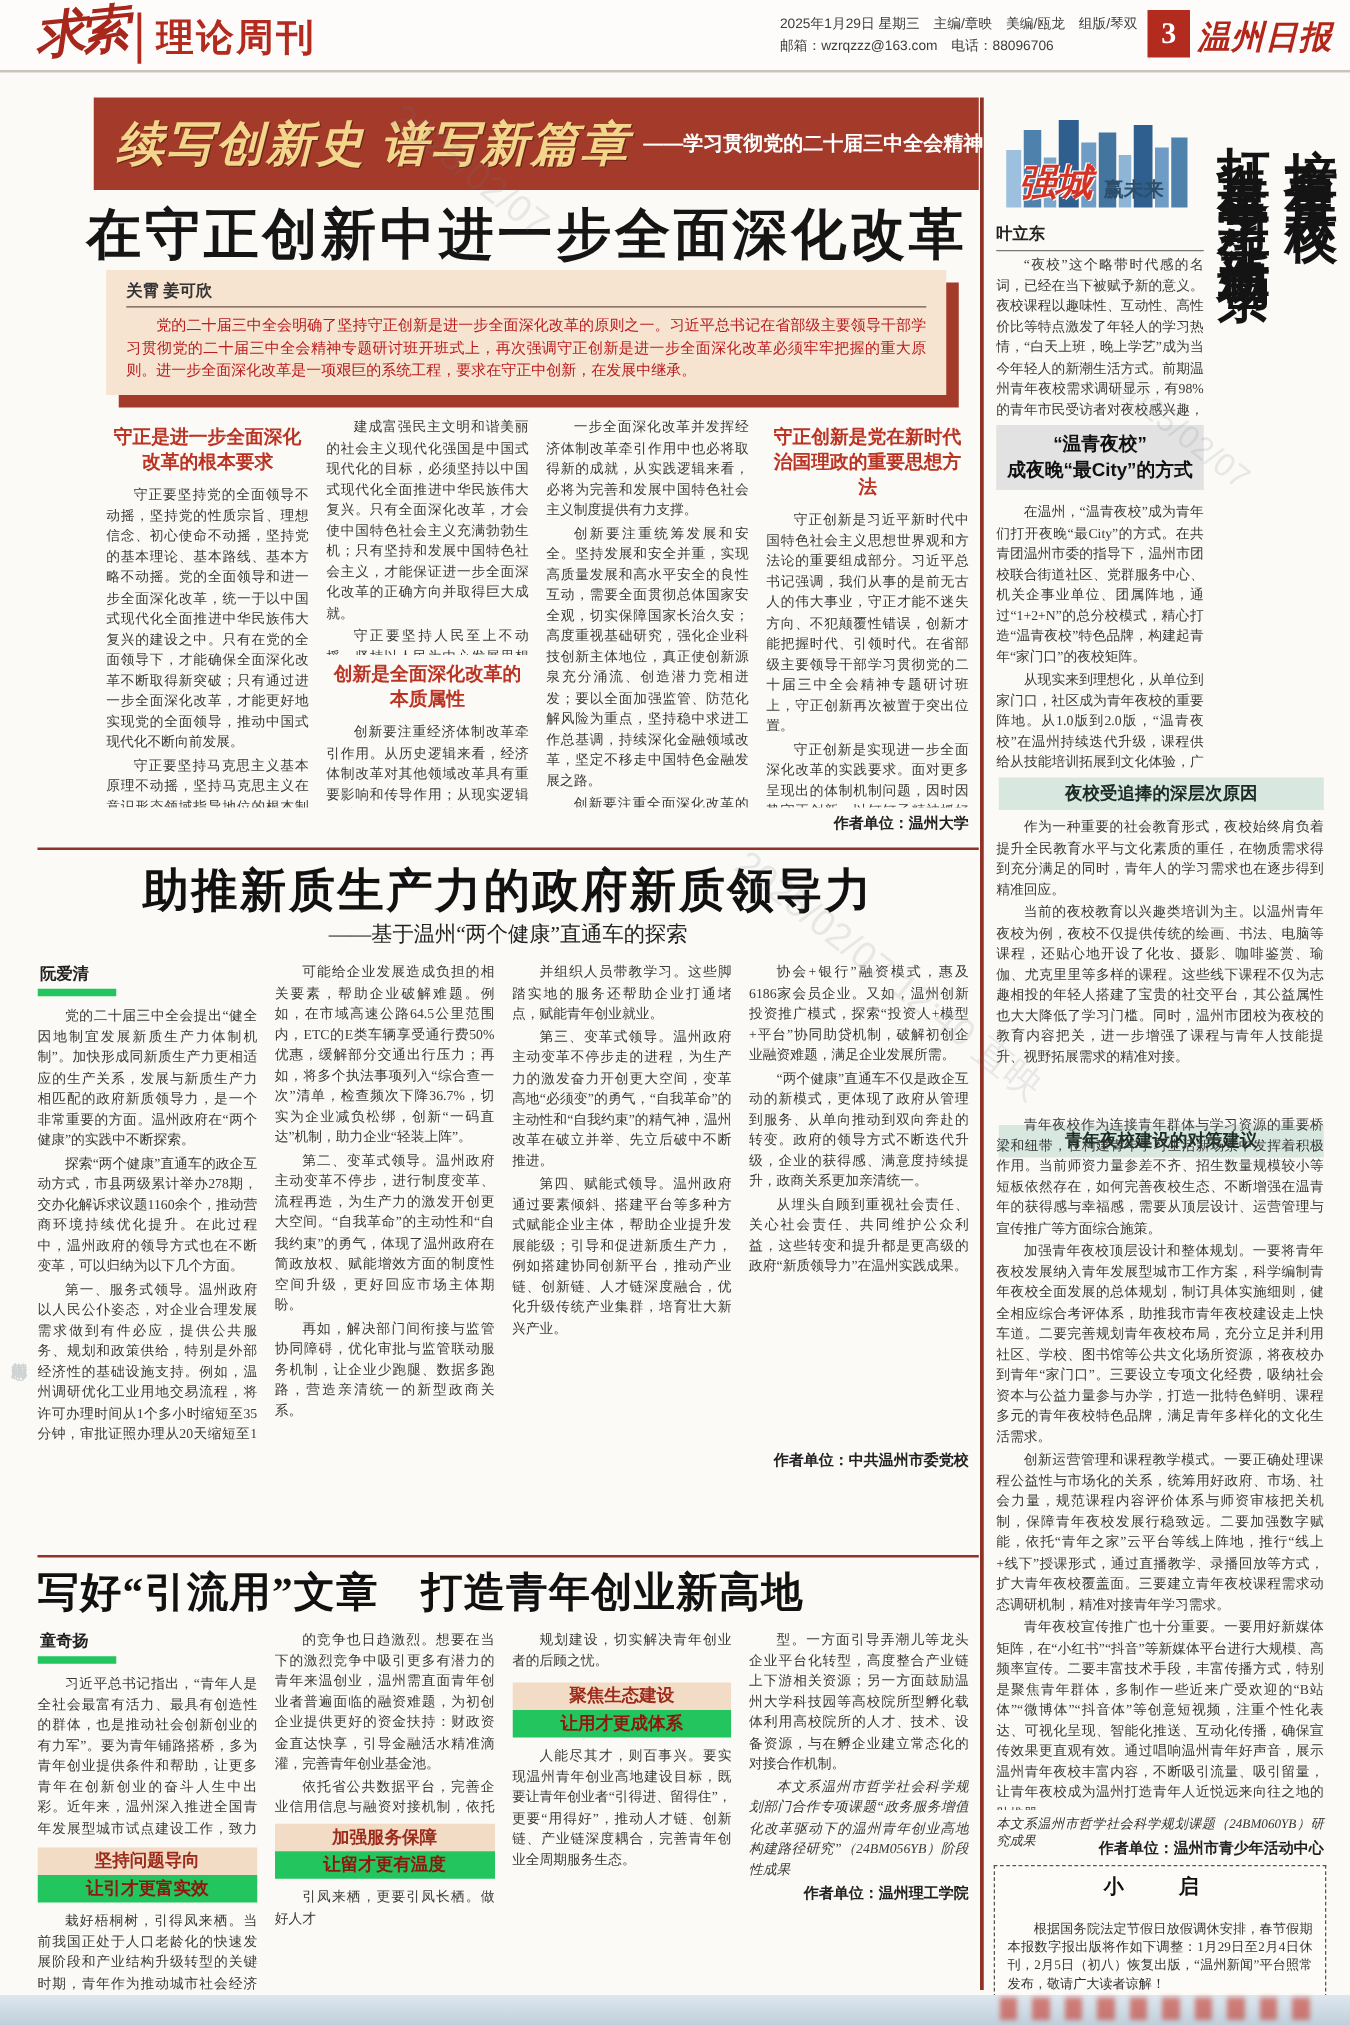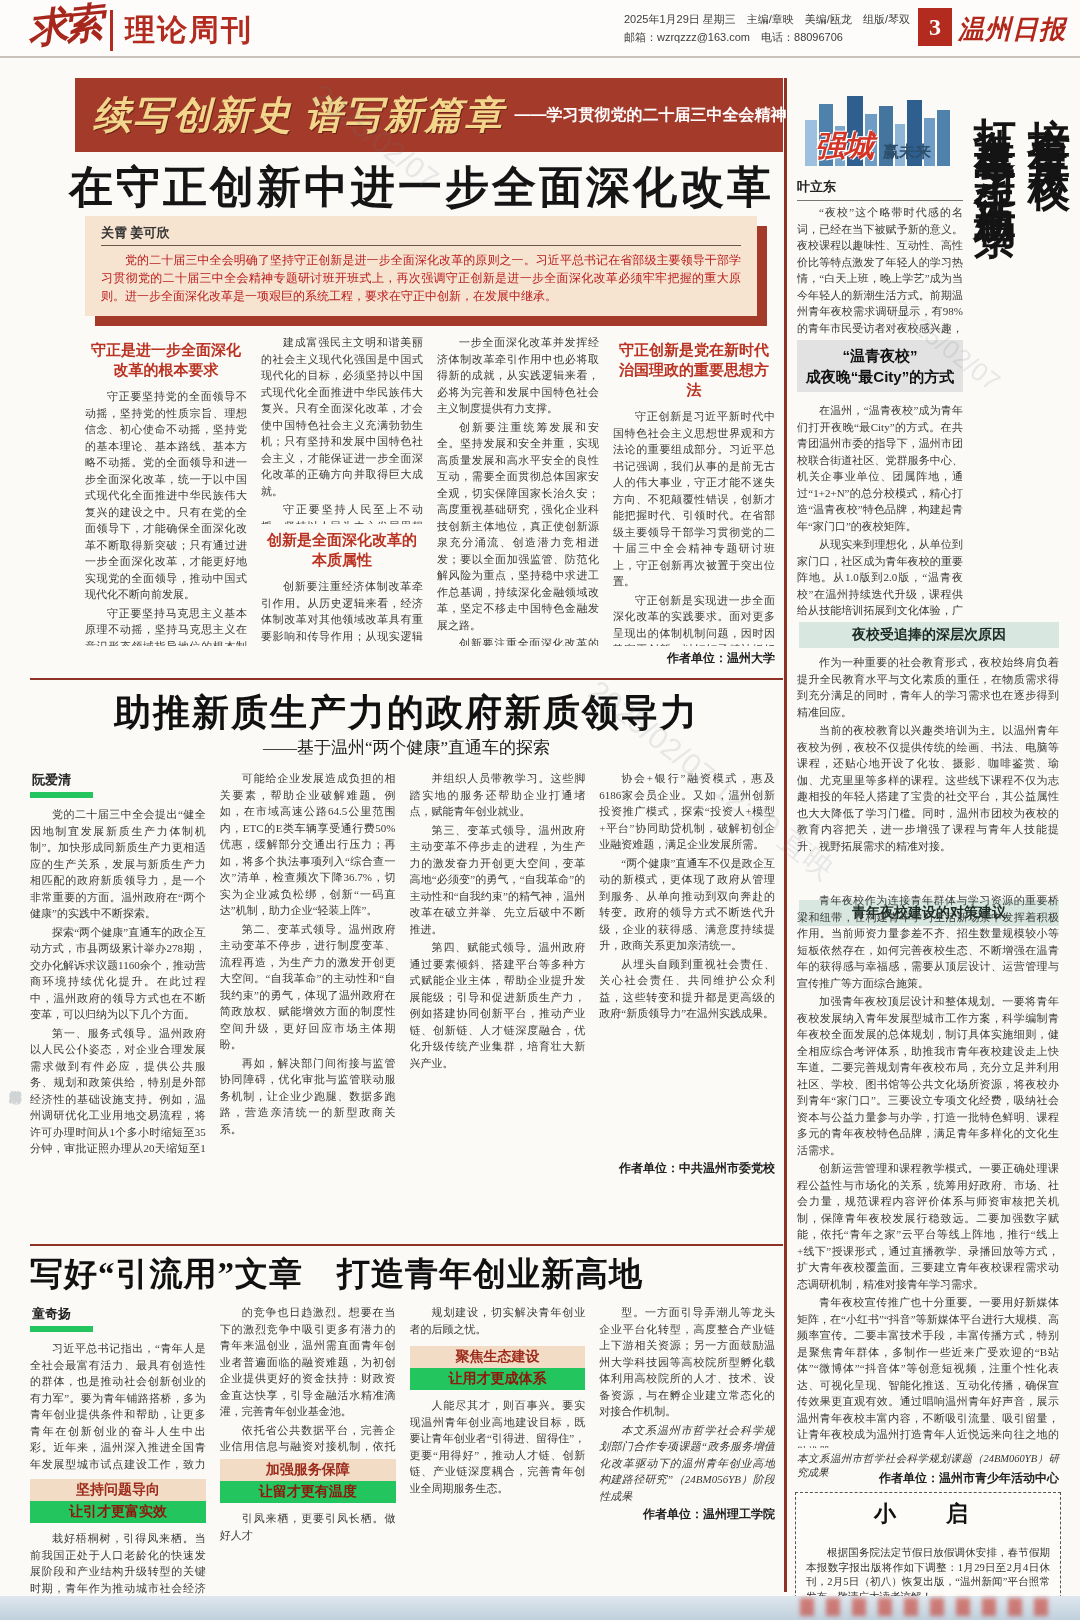--- a/index.html
+++ b/index.html
@@ -74,21 +74,21 @@
   .ncol p{margin:0 0 2px;font-size:11px;line-height:16.5px;text-align:justify;text-indent:2em;color:#3a3a3a;}
   .graybox{position:absolute;left:797px;top:340px;width:166px;background:#e2e2e2;text-align:center;
         font-weight:bold;font-size:15px;line-height:21px;padding:5px 0;color:#111;
         font-family:"Liberation Sans",sans-serif;}
   .tealbox{position:absolute;left:799px;width:260px;background:#d8e7df;text-align:center;font-weight:bold;
         font-size:14px;padding:4px 0;color:#1d2b26;font-family:"Liberation Sans",sans-serif;}
   .nnote{position:absolute;left:797px;top:1452px;width:262px;font-size:10.5px;font-style:italic;color:#333;text-align:justify;}
   .nauthor{position:absolute;left:797px;top:1470px;width:262px;font-size:12px;font-weight:bold;text-align:right;color:#222;}
   .notice{position:absolute;left:795px;top:1492px;width:266px;height:116px;border:1px dashed #555;
         background:#fdfcf9;padding:4px 10px;}
-  .notice .nt{text-align:center;font-size:22px;font-weight:bold;letter-spacing:14px;color:#111;margin:2px 0 4px;
+  .notice .nt{text-align:center;font-size:16px;font-weight:bold;letter-spacing:14px;color:#111;margin:2px 0 4px;
         font-family:"Liberation Serif",serif;}
   .notice .nb{font-size:10.5px;line-height:14.5px;text-align:justify;text-indent:2em;color:#333;margin-top:17px;}
   .notice .ns{text-align:right;font-size:11px;font-weight:bold;color:#222;margin-top:2px;}
   
   .wm{position:absolute;color:#6a7a85;opacity:.14;font-family:"Liberation Sans",sans-serif;pointer-events:none;}
   .footerstrip{position:absolute;left:0;top:1596px;width:1080px;height:24px;
         background:linear-gradient(#dfe7ee,#bfd0dc);}
   .footerstrip .smear{position:absolute;right:20px;top:2px;width:260px;height:18px;filter:blur(2px);
         background:repeating-linear-gradient(90deg,rgba(200,40,25,.55) 0 14px,rgba(200,40,25,0) 14px 26px);}
 </style>

